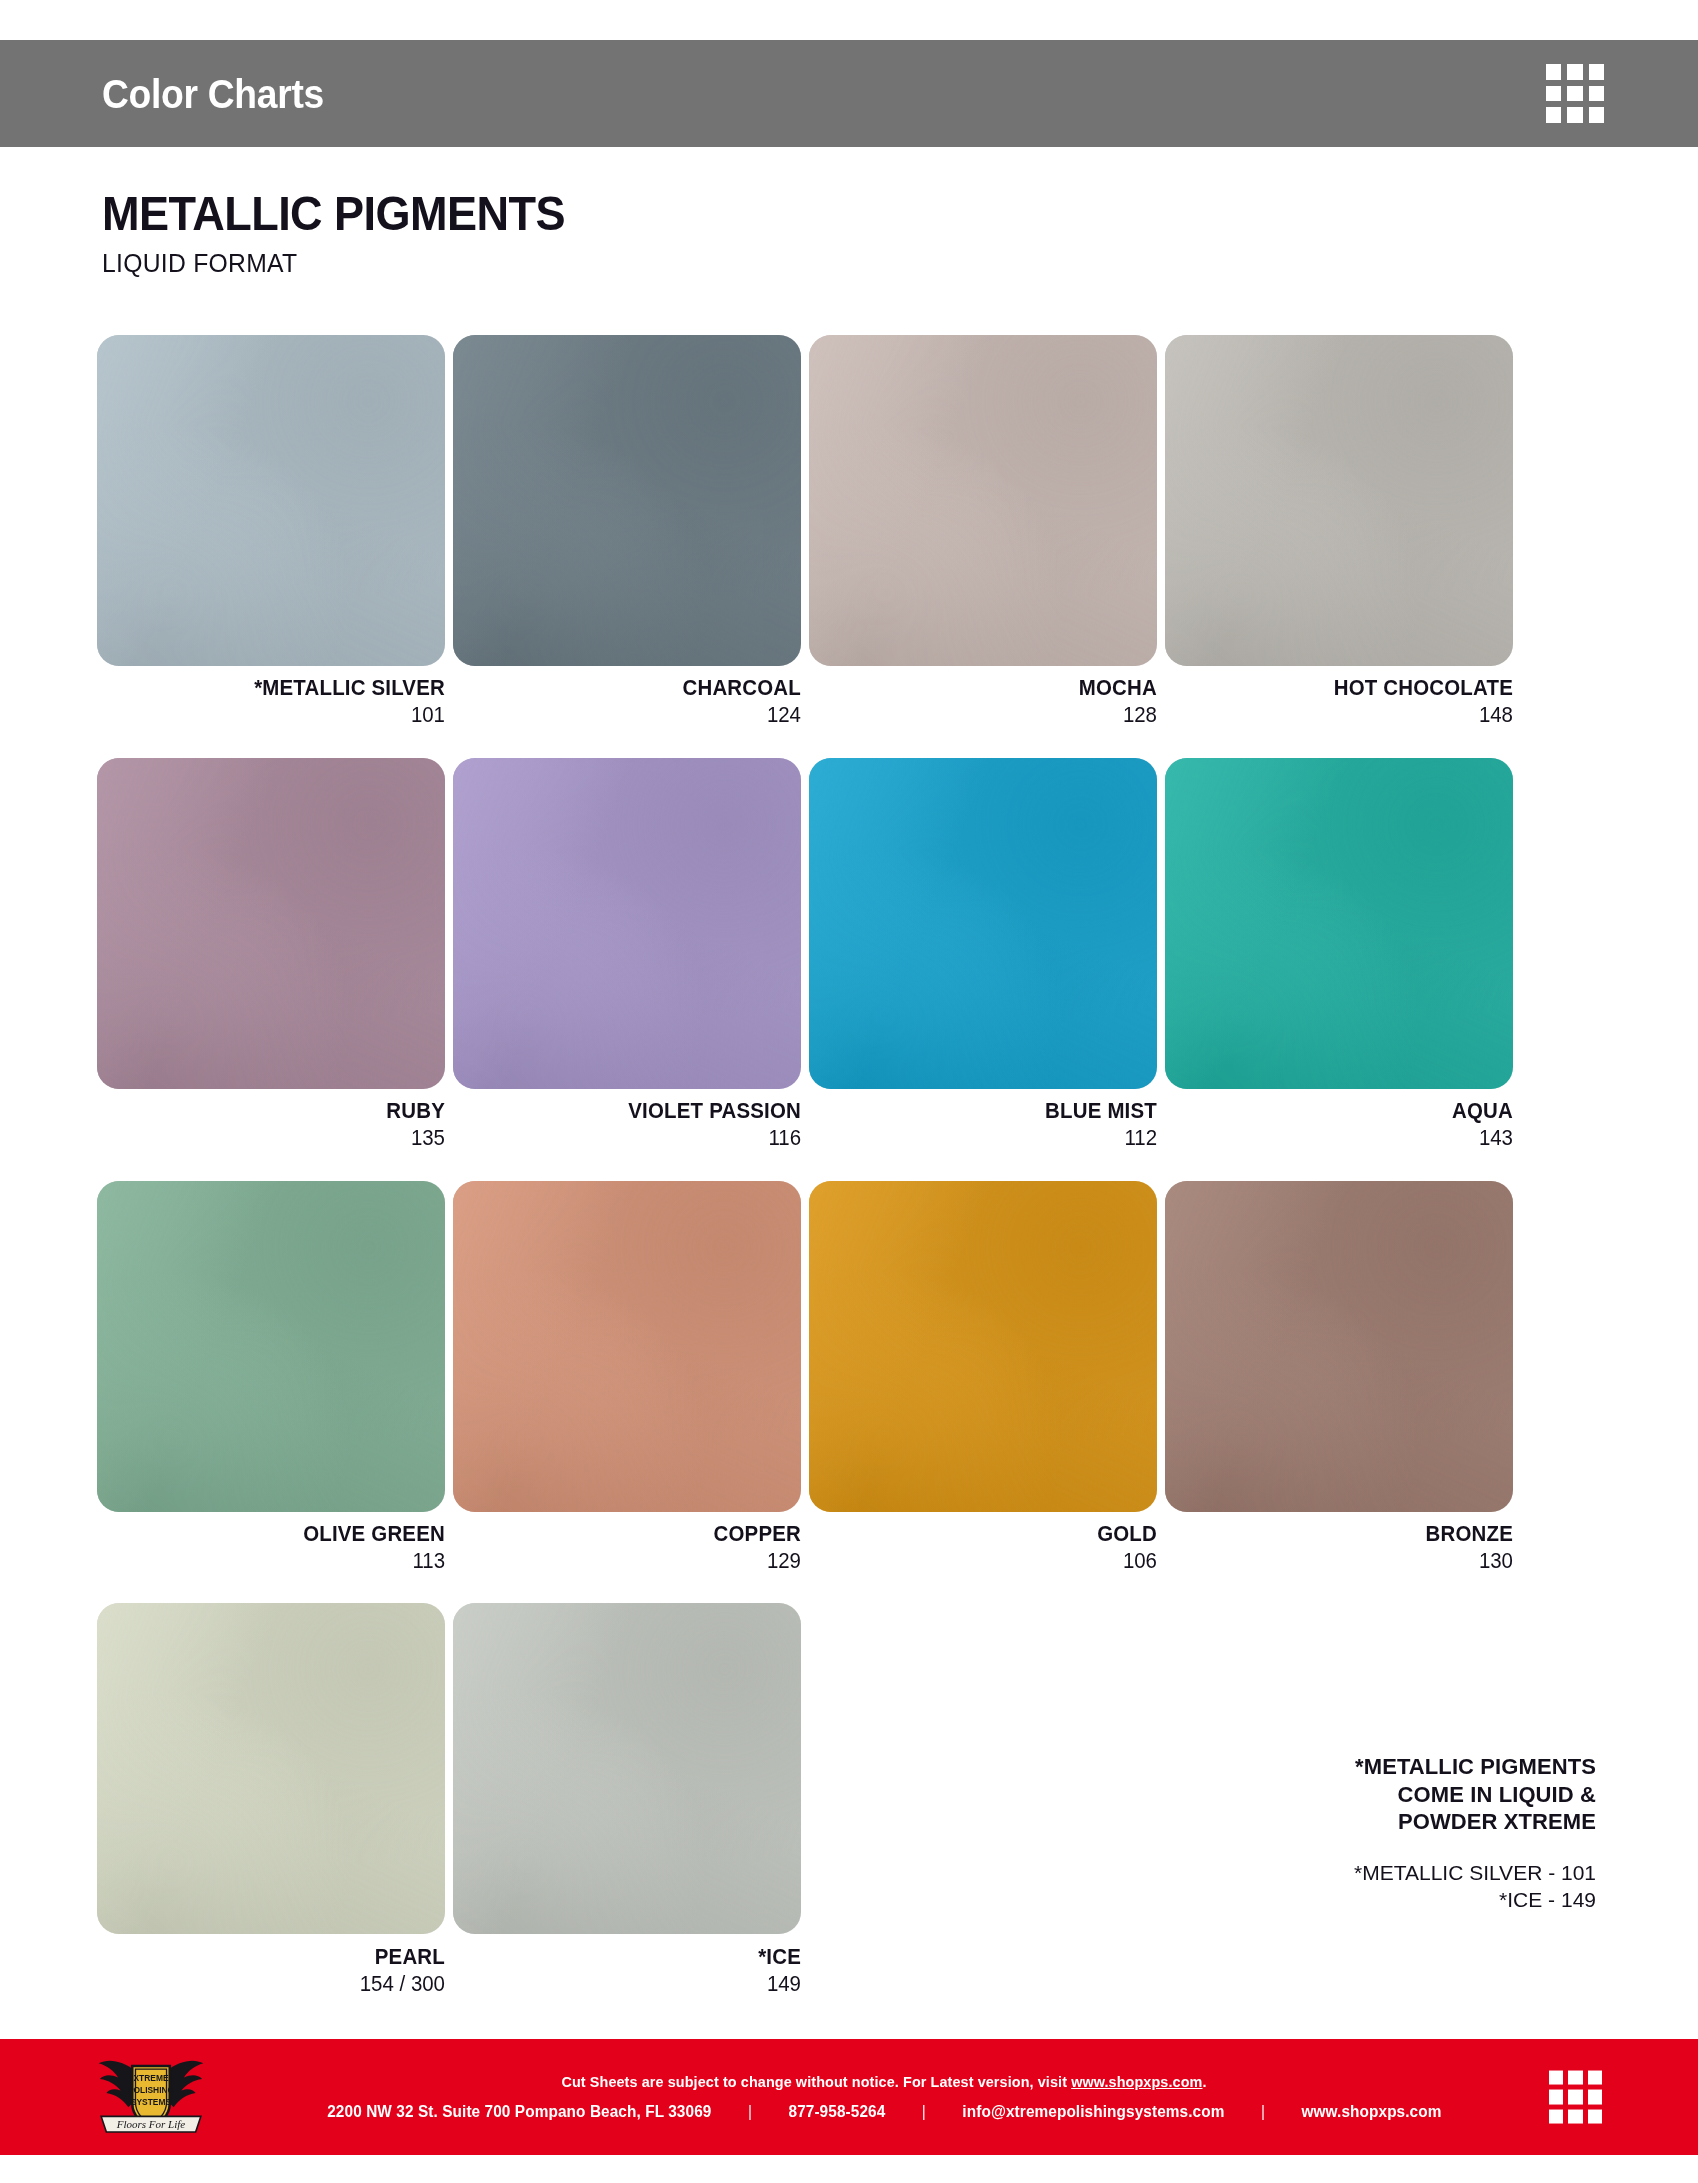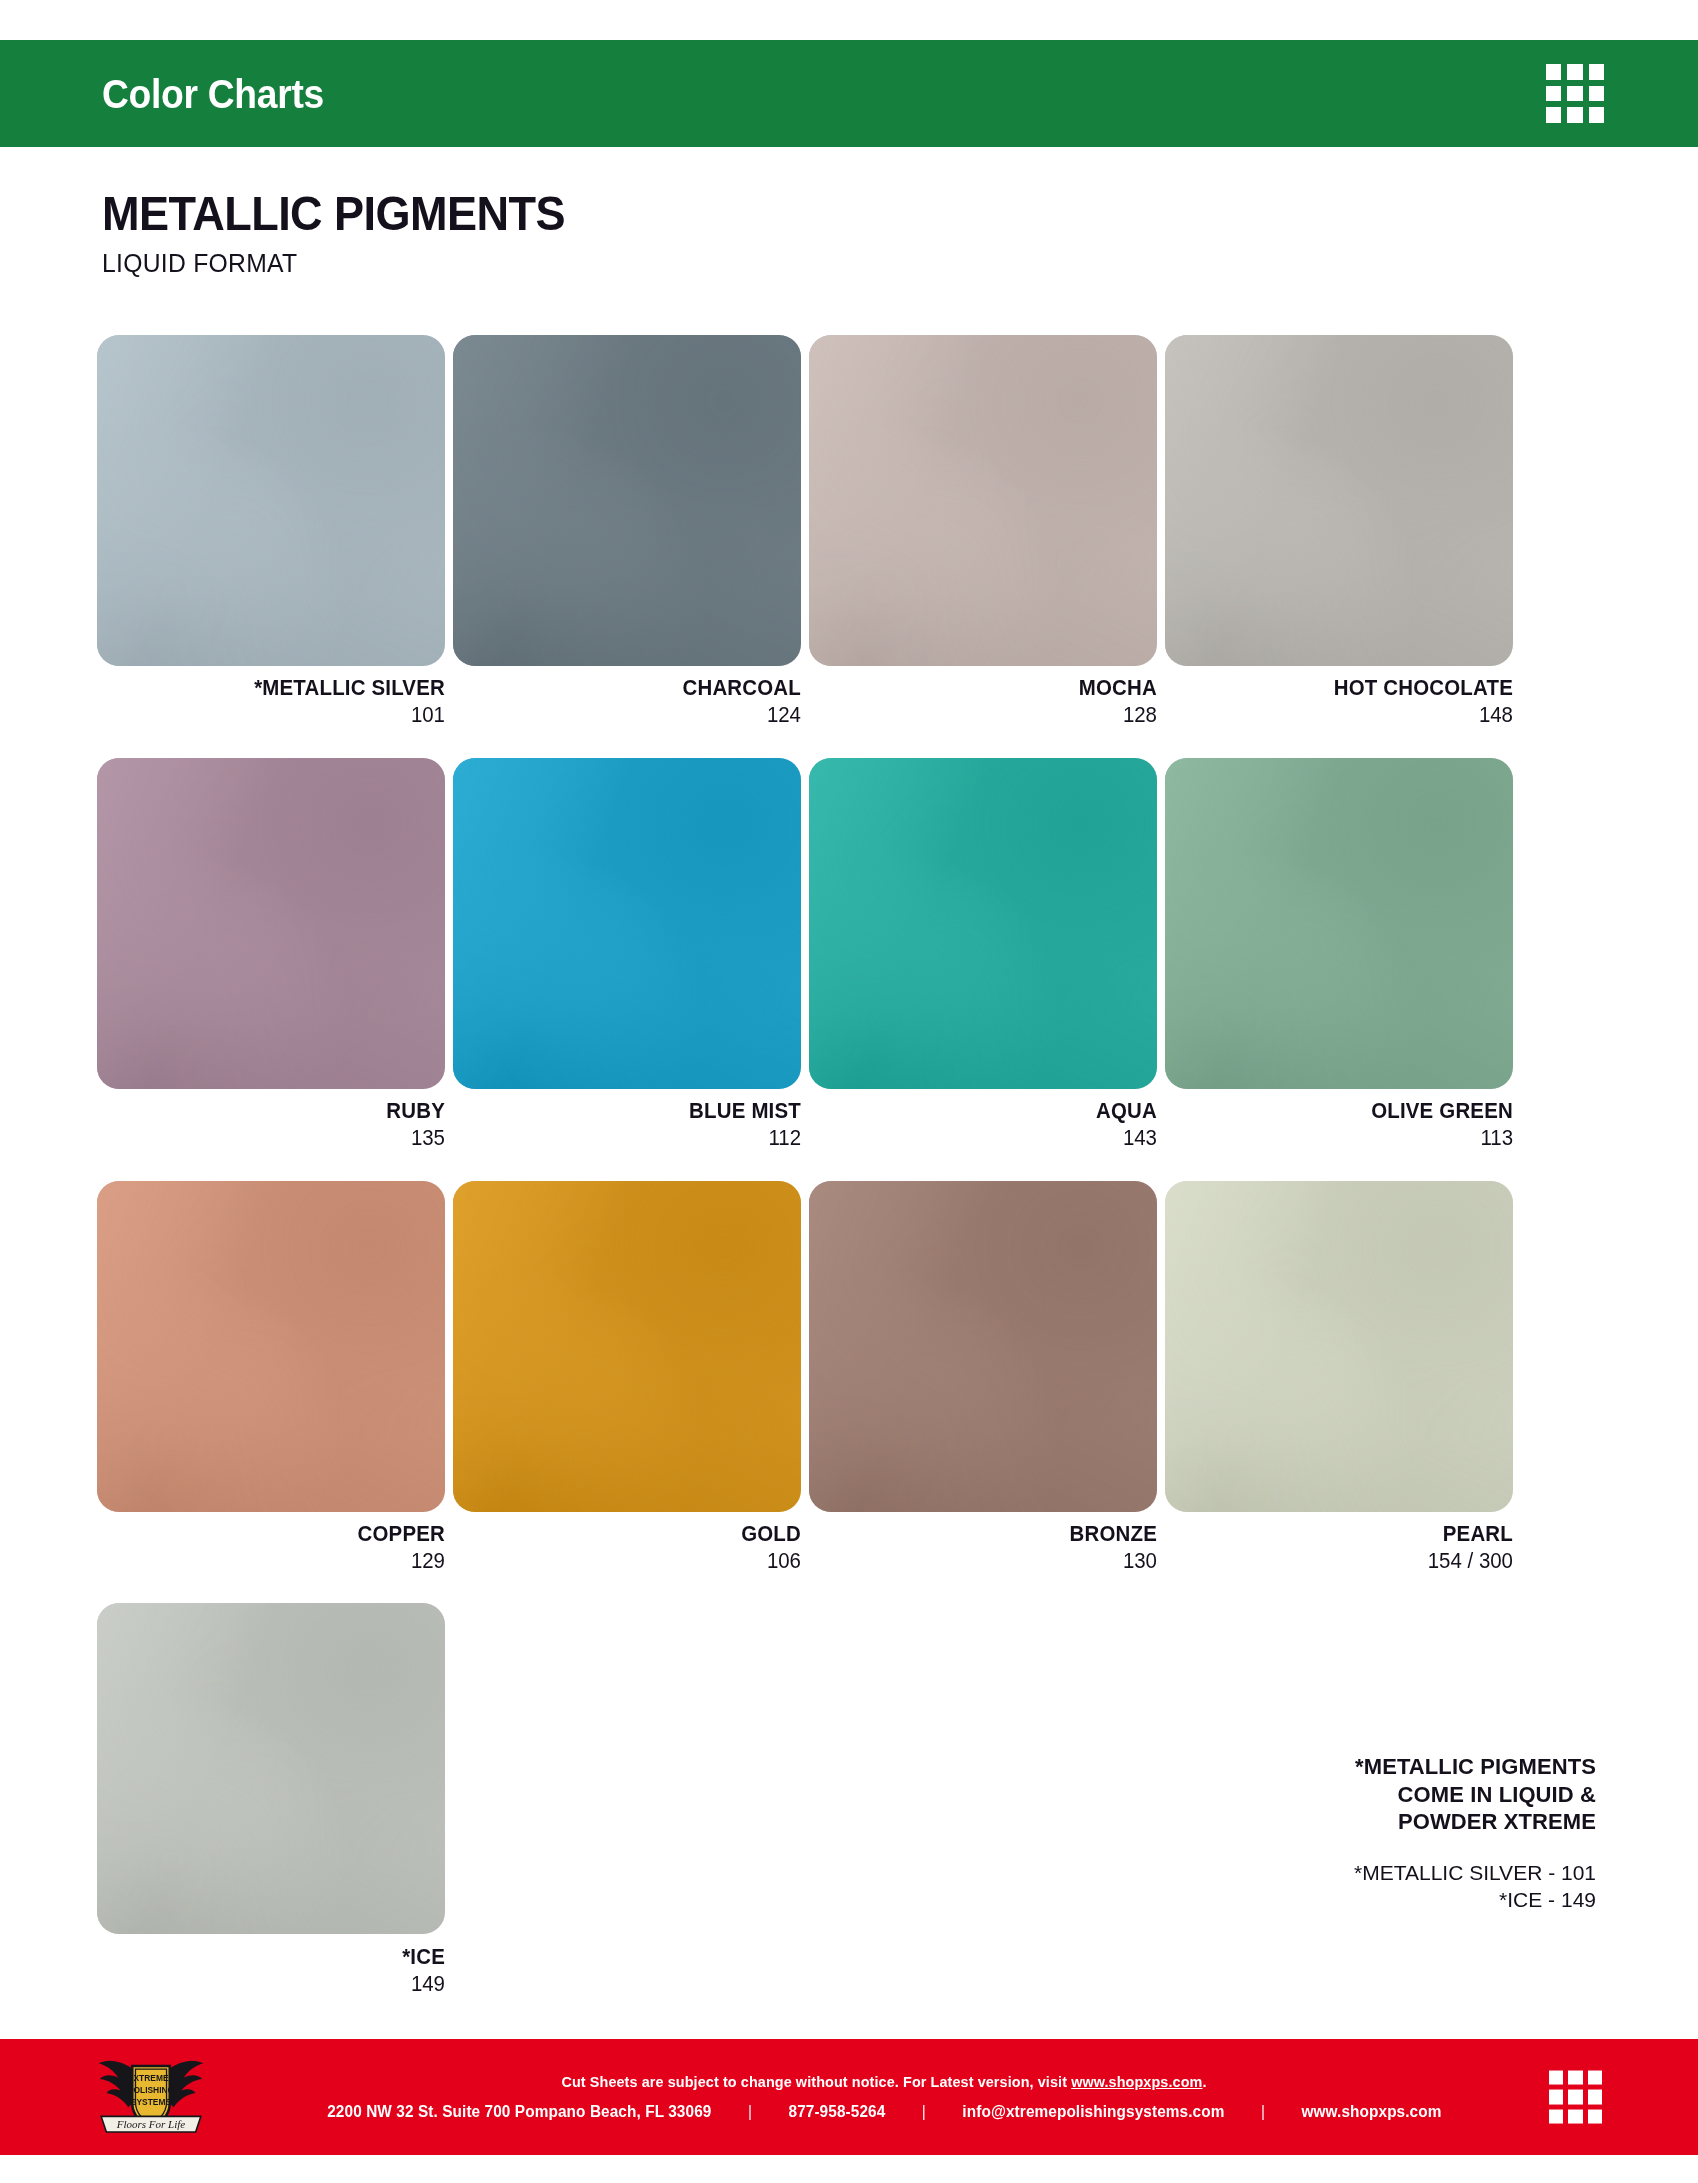--- a/index.html
+++ b/index.html
@@ -21,21 +21,21 @@
     overflow: hidden;
   }
 
   
   .header-bar {
     position: absolute;
     left: 0;
     top: 40px;
     width: 1698px;
     height: 107px;
-    background: #15803d;
+    background: #737373;
     display: flex;
     align-items: center;
     justify-content: space-between;
     padding: 0 94px 0 102px;
   }
 
   .header-title {
     color: #ffffff;
     font-size: 40px;
     font-weight: bold;
@@ -284,20 +284,27 @@
         <div class="swatch-code">148</div>
       </div>
       <div class="swatch-cell">
         <div class="swatch-chip" style="background: rgb(166, 137, 154);">
           <div class="tex" style="background: linear-gradient(112deg, rgb(182, 153, 170) 0%, rgba(255, 255, 255, 0) 38%), linear-gradient(25deg, rgb(148, 119, 136) 0%, rgba(255, 255, 255, 0) 55%), radial-gradient(at 22% 78%, rgb(188, 159, 176) 0%, rgba(255, 255, 255, 0) 46%), radial-gradient(at 78% 20%, rgb(156, 127, 144) 0%, rgba(255, 255, 255, 0) 52%); opacity: 0.85;"></div>
         </div>
         <div class="swatch-label">RUBY</div>
         <div class="swatch-code">135</div>
       </div>
       <div class="swatch-cell">
+        <div class="swatch-chip" style="background: rgb(162, 147, 194);">
+          <div class="tex" style="background: linear-gradient(112deg, rgb(178, 163, 210) 0%, rgba(255, 255, 255, 0) 38%), linear-gradient(25deg, rgb(144, 129, 176) 0%, rgba(255, 255, 255, 0) 55%), radial-gradient(at 22% 78%, rgb(184, 169, 216) 0%, rgba(255, 255, 255, 0) 46%), radial-gradient(at 78% 20%, rgb(152, 137, 184) 0%, rgba(255, 255, 255, 0) 52%); opacity: 0.85;"></div>
+        </div>
+        <div class="swatch-label">VIOLET PASSION</div>
+        <div class="swatch-code">116</div>
+      </div>
+      <div class="swatch-cell">
         <div class="swatch-chip" style="background: rgb(32, 159, 198);">
           <div class="tex" style="background: linear-gradient(112deg, rgb(48, 175, 214) 0%, rgba(255, 255, 255, 0) 38%), linear-gradient(25deg, rgb(14, 141, 180) 0%, rgba(255, 255, 255, 0) 55%), radial-gradient(at 22% 78%, rgb(54, 181, 220) 0%, rgba(255, 255, 255, 0) 46%), radial-gradient(at 78% 20%, rgb(22, 149, 188) 0%, rgba(255, 255, 255, 0) 52%); opacity: 0.85;"></div>
         </div>
         <div class="swatch-label">BLUE MIST</div>
         <div class="swatch-code">112</div>
       </div>
       <div class="swatch-cell">
         <div class="swatch-chip" style="background: rgb(42, 171, 159);">
           <div class="tex" style="background: linear-gradient(112deg, rgb(58, 187, 175) 0%, rgba(255, 255, 255, 0) 38%), linear-gradient(25deg, rgb(24, 153, 141) 0%, rgba(255, 255, 255, 0) 55%), radial-gradient(at 22% 78%, rgb(64, 193, 181) 0%, rgba(255, 255, 255, 0) 46%), radial-gradient(at 78% 20%, rgb(32, 161, 149) 0%, rgba(255, 255, 255, 0) 52%); opacity: 0.85;"></div>
         </div>

